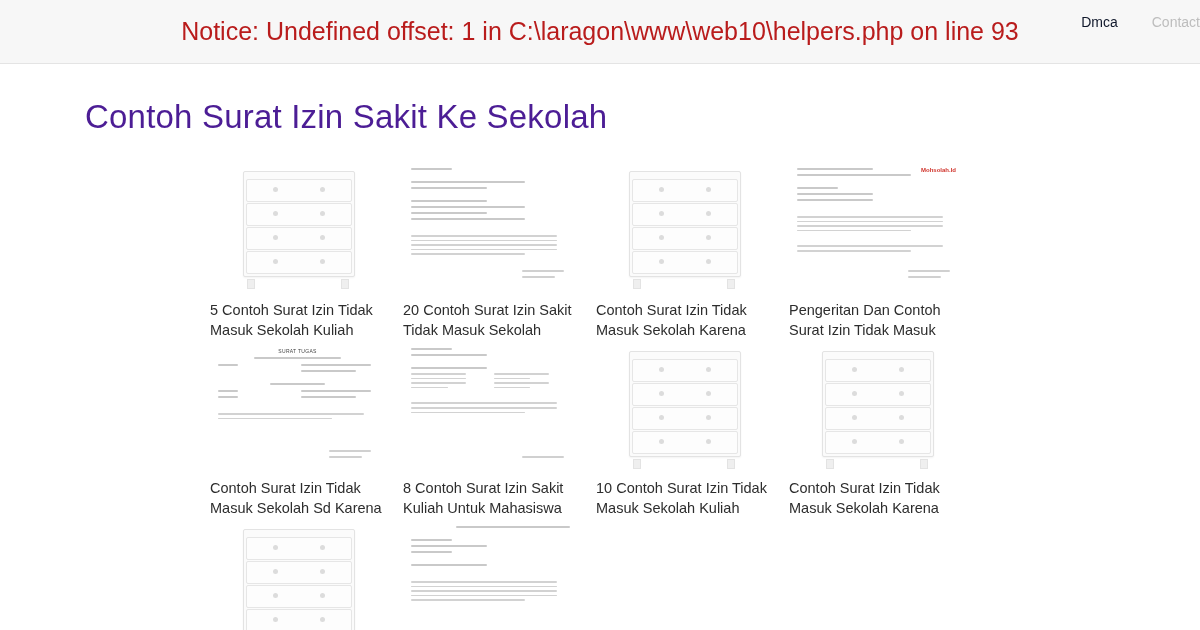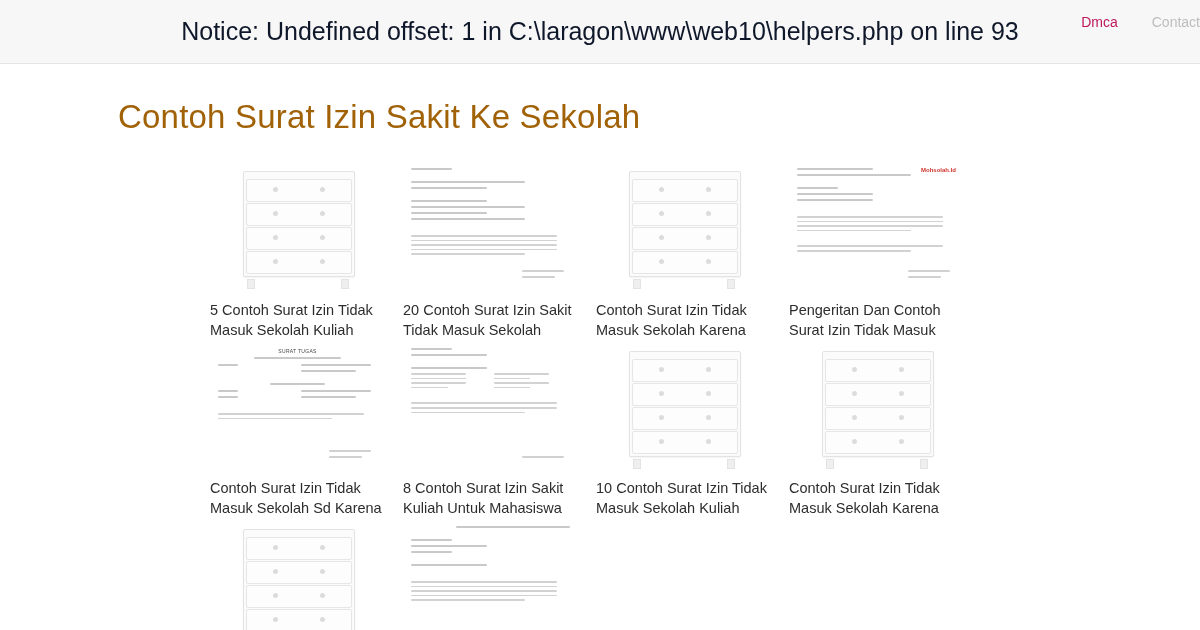--- a/index.html
+++ b/index.html
@@ -19,56 +19,56 @@
     height: 64px;
     background: #f7f7f7;
     border-bottom: 1px solid #e4e4e4;
     display: flex;
     align-items: center;
     justify-content: center;
     box-sizing: border-box;
   }
   .notice {
     font-size: 25px;
-    color: #0f172a;
+    color: #b91c1c;
     font-family: "Liberation Sans", sans-serif;
     white-space: nowrap;
     letter-spacing: 0px;
   }
   .topnav {
     position: absolute;
     right: 0px;
     top: 14px;
     display: flex;
     gap: 18px;
     align-items: center;
     font-size: 14px;
   }
   .topnav a {
-    color: #be185d;
+    color: #0f172a;
     text-decoration: none;
     font-size: 14px;
   }
   .topnav a:last-child {
     color: #bdbdbd;
     margin-left: 16px;
   }
 
   
   .content {
     padding: 0 0 0 0;
     width: 1200px;
     box-sizing: border-box;
   }
   .page-title {
     margin: 0;
-    padding: 34px 0 0 118px;
+    padding: 34px 0 0 85px;
     font-size: 33px;
     font-weight: 400;
-    color: #a16207;
+    color: #4c1d95;
     letter-spacing: 0.2px;
   }
 
   .grid {
     margin: 26px 0 0 0;
     padding: 0 0 0 210px;
     display: grid;
     grid-template-columns: repeat(4, 193px);
     column-gap: 0px;
     row-gap: 0px;

